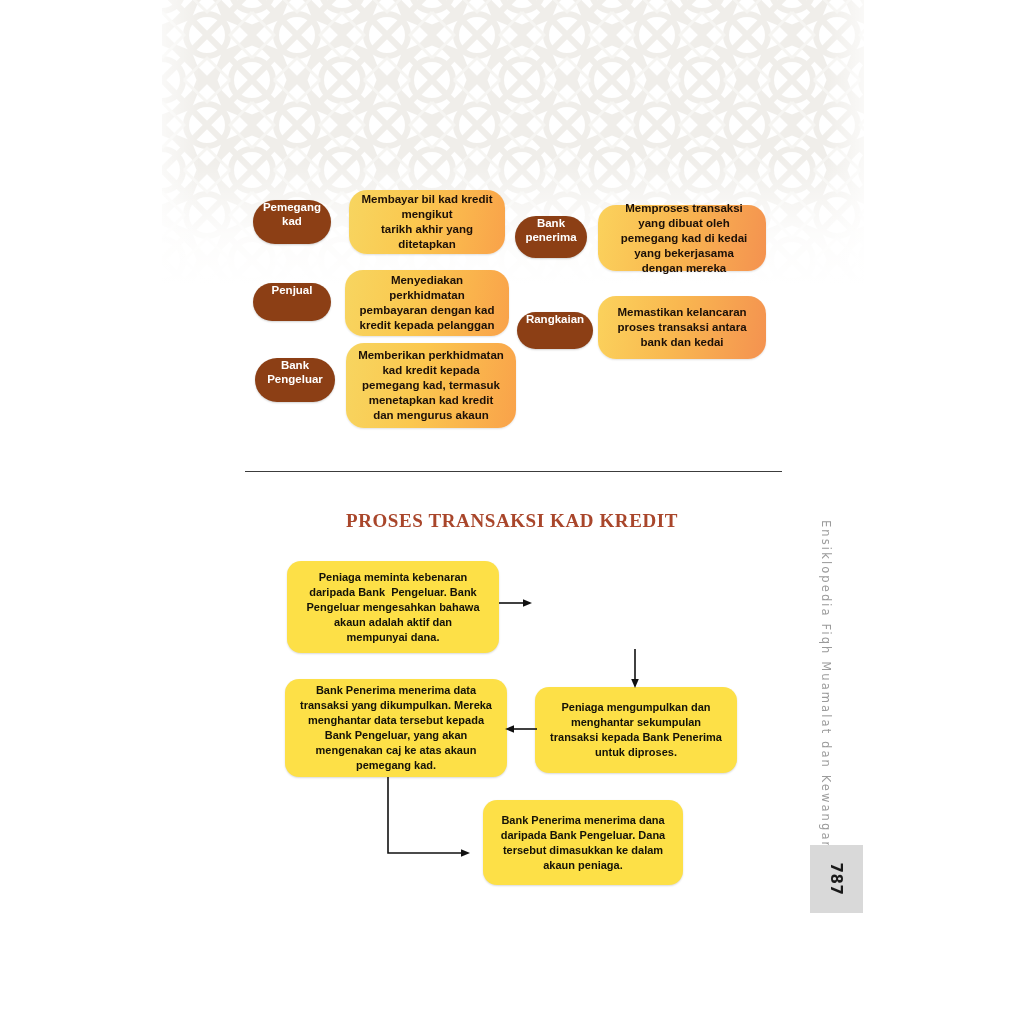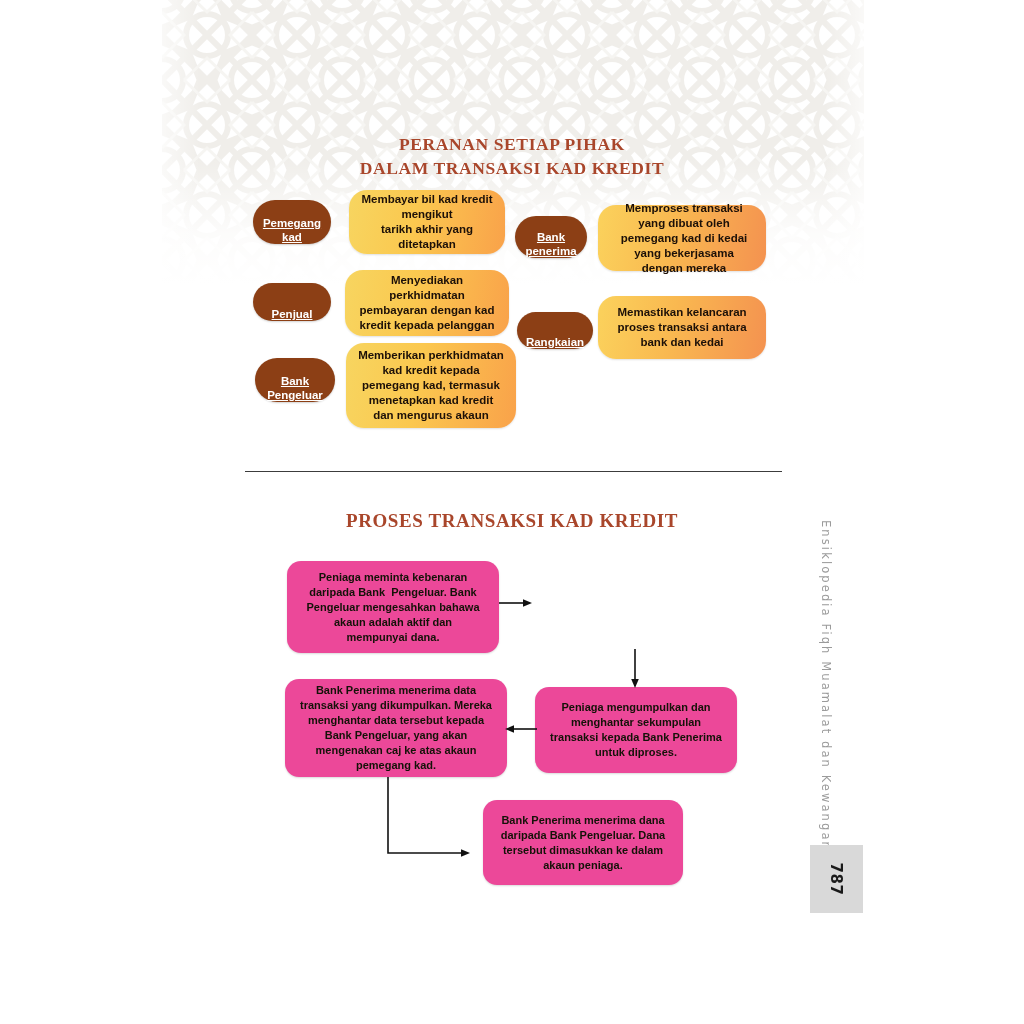--- a/index.html
+++ b/index.html
@@ -41,25 +41,24 @@
   }
   #title1{left:262px;top:132px;width:500px;font-size:17.5px;line-height:24px;}
   #title2{left:262px;top:510px;width:500px;font-size:19px;line-height:22px;}
 
   
   .pill{
     position:absolute;
     background:#8c3f15;
     color:#ffffff;
     border-radius:26px;
-    display:flex;align-items:flex-end;justify-content:center;
+    display:flex;align-items:flex-start;justify-content:center;
     text-align:center;
     font-size:11.5px;font-weight:bold;line-height:14px;
     box-shadow:0 1px 2px rgba(0,0,0,.18);
-    text-decoration:underline;
   }
   .gbox{
     position:absolute;
     border-radius:18px;
     color:#1c1008;
     display:flex;align-items:center;justify-content:center;
     text-align:center;
     font-size:11.5px;font-weight:bold;line-height:15px;
     padding:6px 12px;
     box-sizing:border-box;
@@ -70,21 +69,21 @@
 
   
   #divider{
     position:absolute;left:245px;top:471px;width:537px;height:0;
     border-top:1.6px solid #3c3c3c;
   }
 
   
   .fbox{
     position:absolute;
-    background:#ec4899;
+    background:#fde047;
     border-radius:14px;
     color:#141208;
     display:flex;align-items:center;justify-content:center;
     text-align:center;
     font-size:11px;font-weight:bold;line-height:15px;
     padding:8px 12px;box-sizing:border-box;
     box-shadow:0 1px 2px rgba(0,0,0,.15);
   }
   .arrow{position:absolute;pointer-events:none;}
   .arrow svg{display:block;overflow:visible;}
@@ -139,24 +138,20 @@
           </g>
         </pattern>
       </defs>
       <rect width="702" height="305" fill="url(#girih)"></rect>
     </svg>
   </div>
   <div class="bg-fade"></div>
   <div class="bg-fade-l"></div>
   <div class="bg-fade-r"></div>
 
-  <div class="sec-title" id="title1">
-    <div>PERANAN SETIAP PIHAK</div>
-    <div>DALAM TRANSAKSI KAD KREDIT</div>
-  </div>
 
   <div class="pill" style="left:253px;top:200px;width:78px;height:44px;">
     <span>Pemegang<br>kad</span>
   </div>
   <div class="gbox g-a" style="left:349px;top:190px;width:156px;height:64px;">
     <span>Membayar bil kad kredit mengikut<br>tarikh akhir yang ditetapkan</span>
   </div>
 
   <div class="pill" style="left:515px;top:216px;width:72px;height:42px;">
     <span>Bank<br>penerima</span>

